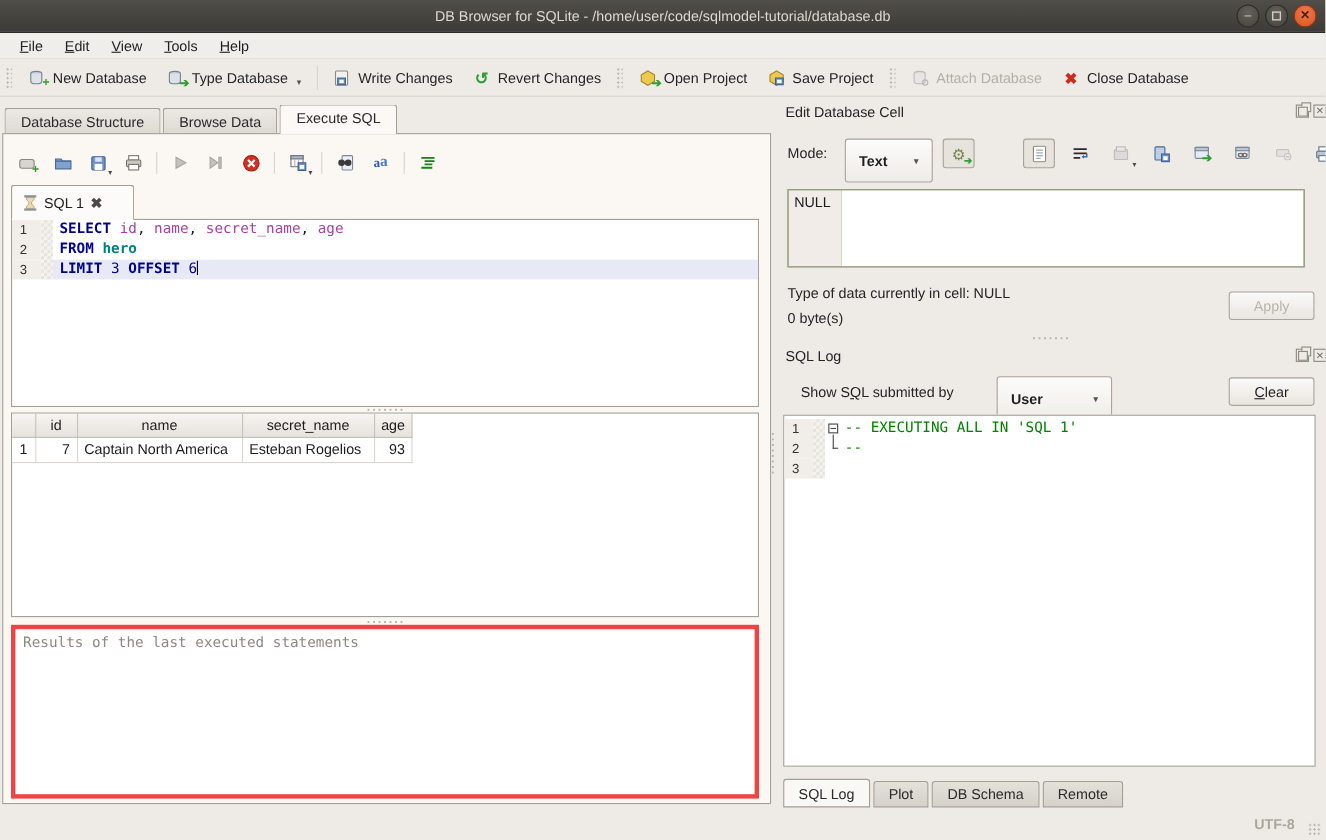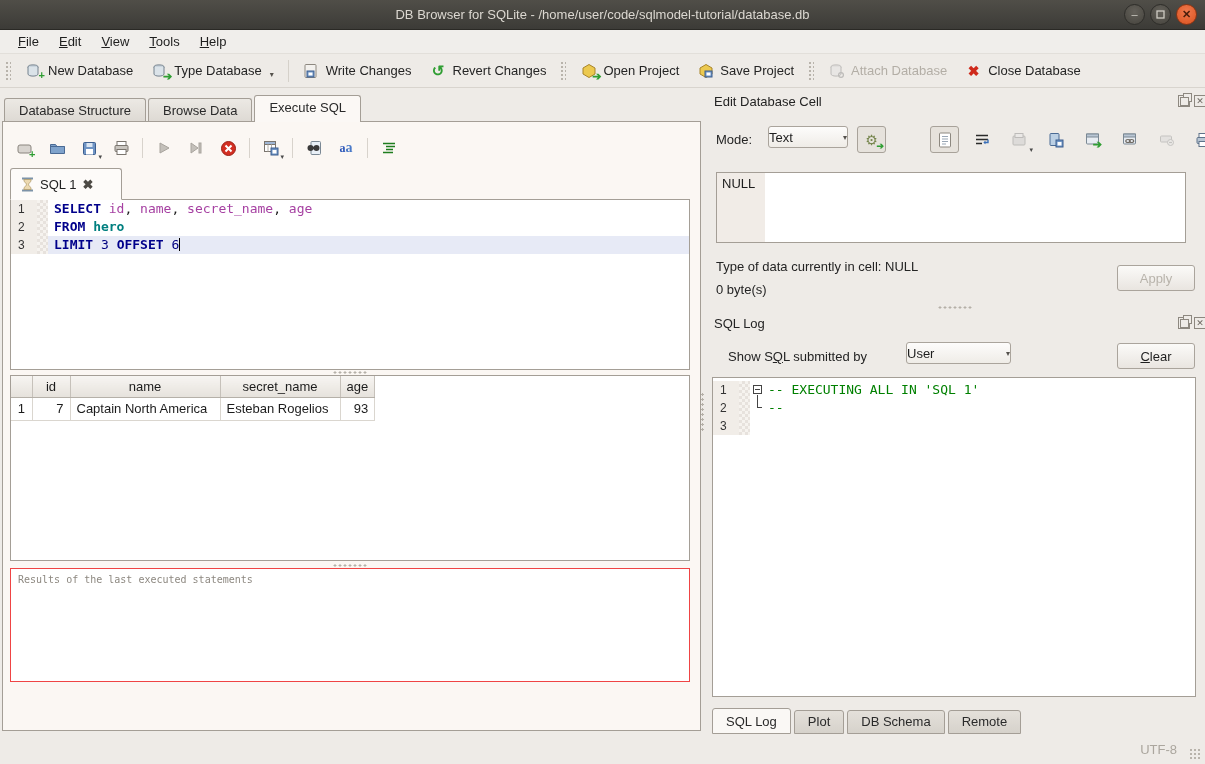--- a/index.html
+++ b/index.html
@@ -84,40 +84,40 @@
   table.results th { background:linear-gradient(#f7f5f2,#e6e2dc); border-right:1px solid #c6c1ba; border-bottom:1px solid #b5b0a8;
     font-weight:normal; padding:2px 6px; height:21px; }
   table.results td { border-right:1px solid #dad6cf; border-bottom:1px solid #dad6cf; padding:3px 6px; height:23px; background:#fff; }
   td.rowhdr, th.corner { background:linear-gradient(#f7f5f2,#e6e2dc); border-right:1px solid #b5b0a8; text-align:center; }
   td.num-cell { text-align:right; }
 
   .h-splitter { position:absolute; width:34px; height:5px; left:333px;
     background-image:radial-gradient(#b5b0a8 1px, transparent 1.1px); background-size:5px 5px; background-position:center; }
 
   
-  .msg-frame { position:absolute; left:10px; top:568px; width:680px; height:114px; background:#fff; border:1px solid #ef4444;
-    font-family:"DejaVu Sans Mono", monospace; font-size:10px; color:#8d8press#8d8880; padding:5px 7px; }
+  .msg-frame { position:absolute; left:10px; top:568px; width:680px; height:158px; background:#fff; border:4px solid #ef4444;
+    font-family:"DejaVu Sans Mono", monospace; font-size:13px; color:#8d8press#8d8880; padding:5px 7px; }
   .msg-frame .ph { color:#8d8880; }
 
   
   .v-splitter { position:absolute; left:700px; top:392px; width:5px; height:40px;
     background-image:radial-gradient(#b5b0a8 1px, transparent 1.1px); background-size:5px 5px; }
 
   
   .dock-title { position:absolute; font-size:13px; color:#242424; }
   .dock-btns { position:absolute; display:flex; gap:4px; }
   .dock-btn { width:12px; height:12px; border:1px solid #8d8880; display:flex; align-items:center; justify-content:center;
     color:#6f6a63; font-size:9px; line-height:1; background:#eeebe7; }
   .dock-btn.float { position:relative; }
   .dock-btn.float:before { content:""; position:absolute; right:-3px; top:-3px; width:7px; height:7px; border:1px solid #8d8880; background:#eeebe7; }
   .dock-btn.float:after { content:""; position:absolute; width:7px; height:7px; border:1px solid #8d8880; background:#eeebe7; left:1px; top:1px; }
 
   .field-label { font-size:13px; color:#242424; }
-  .select-box { height:22px; border:1px solid #aaa49c; border-radius:3px; background:linear-gradient(#fdfcfb,#efece7);
-    display:flex; align-items:center; font-size:13px; color:#1e1e1e; padding:0 0; justify-content:space-between; }
+  .select-box { height:40px; border:1px solid #aaa49c; border-radius:3px; background:linear-gradient(#fdfcfb,#efece7);
+    display:flex; align-items:center; font-size:13px; color:#1e1e1e; padding:0 12px; justify-content:space-between;font-weight:bold; }
   .select-box .arr { font-size:8px; color:#55524d; margin-left:10px; }
   .push-btn { height:26px; border:1px solid #aaa49c; border-radius:3px; background:linear-gradient(#fbfaf8,#e9e5e0);
     display:flex; align-items:center; justify-content:center; font-size:13px; color:#1e1e1e; }
   .push-btn.disabled { color:#b8b3ab; }
 
   .cellicons { position:absolute; display:flex; gap:8px; align-items:center; }
   .cell-icon-btn { width:29px; height:27px; display:flex; align-items:center; justify-content:center; border-radius:3px; position:relative; }
   .cell-icon-btn.pressed { border:1px solid #a8a29a; background:#e6e2dc; }
   .cell-icon-btn.disabled svg { opacity:.4; filter:grayscale(1); }
 
@@ -132,21 +132,21 @@
   .fold-vline { position:absolute; left:7px; top:14px; width:1px; height:4px; background:#444; }
   .fold-corner { position:absolute; left:7px; top:0; width:5px; height:9px; border-left:1px solid #444; border-bottom:1px solid #444; }
   .comment { color:#008000; }
 
   .bottom-tabs { position:absolute; left:712px; top:708px; display:flex; align-items:flex-end; }
   .btab { font-size:13px; color:#2a2a2a; padding:3px 13px 4px; border:1px solid #a49e96;
     background:linear-gradient(#e4e0da,#d6d2cb); margin-right:3px; border-radius:3px 3px 0 0; }
   .btab.active { background:#faf8f5; padding-top:5px; }
 
   .statusbar { position:absolute; left:0; top:734px; width:1205px; height:30px; }
-  .status-enc { position:absolute; right:28px; top:8px; font-size:13px; color:#aba69e; }
+  .status-enc { position:absolute; right:28px; top:8px; font-size:13px; color:#aba69e;font-weight:bold; }
   .grip { position:absolute; right:4px; bottom:4px; width:12px; height:12px;
     background-image:radial-gradient(#b8b3ab 1px, transparent 1.1px); background-size:4px 4px; }
 </style>
 </head>
 <body>
 
 <div id="window">
 
   <div class="titlebar">
     <span class="title">DB Browser for SQLite - /home/user/code/sqlmodel-tutorial/database.db</span>

